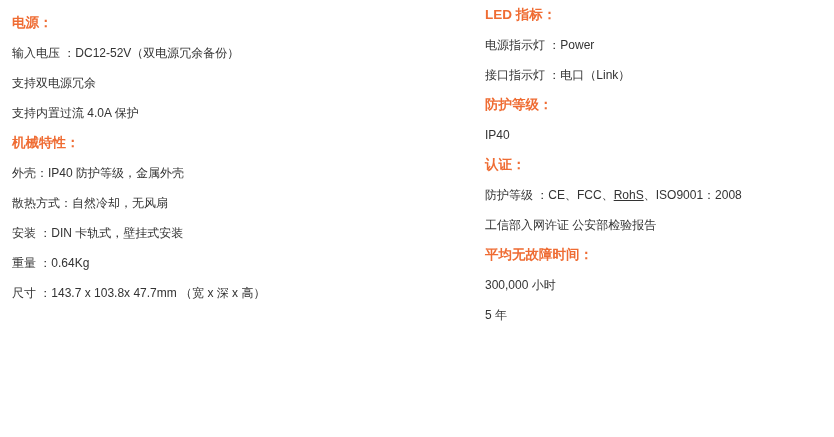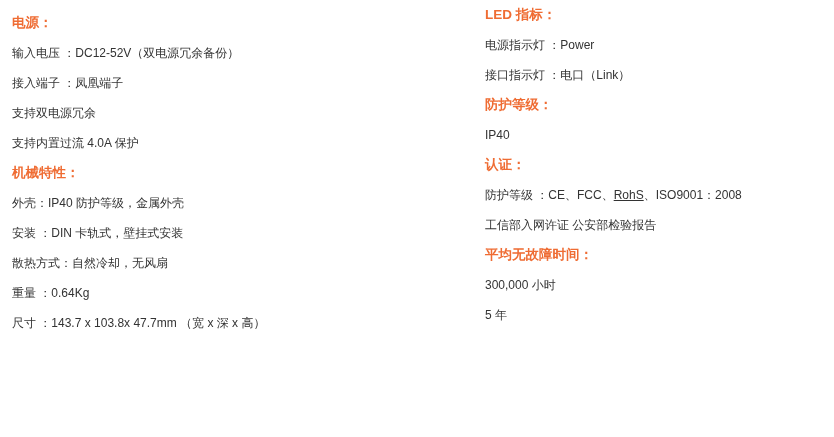--- a/index.html
+++ b/index.html
@@ -54,30 +54,29 @@
 </head>
 <body>
 
 <div class="spec-sheet">
 
   <div class="col col-left">
 
     <div class="section">
       <div class="section-title">电源：</div>
       <div class="line">输入电压 ：DC12-52V（双电源冗余备份）</div>
-      <div class="line">接入端子 ：凤凰端子</div>
       <div class="line">支持双电源冗余</div>
       <div class="line">支持内置过流 4.0A 保护</div>
     </div>
 
     <div class="section">
       <div class="section-title">机械特性：</div>
       <div class="line">外壳：IP40 防护等级，金属外壳</div>
+      <div class="line">散热方式：自然冷却，无风扇</div>
       <div class="line">安装 ：DIN 卡轨式，壁挂式安装</div>
-      <div class="line">散热方式：自然冷却，无风扇</div>
       <div class="line">重量 ：0.64Kg</div>
       <div class="line">尺寸 ：143.7 x 103.8x 47.7mm （宽 x 深 x 高）</div>
     </div>
 
   </div>
 
   <div class="col col-right">
 
     <div class="section">
       <div class="section-title">LED 指标：</div>

